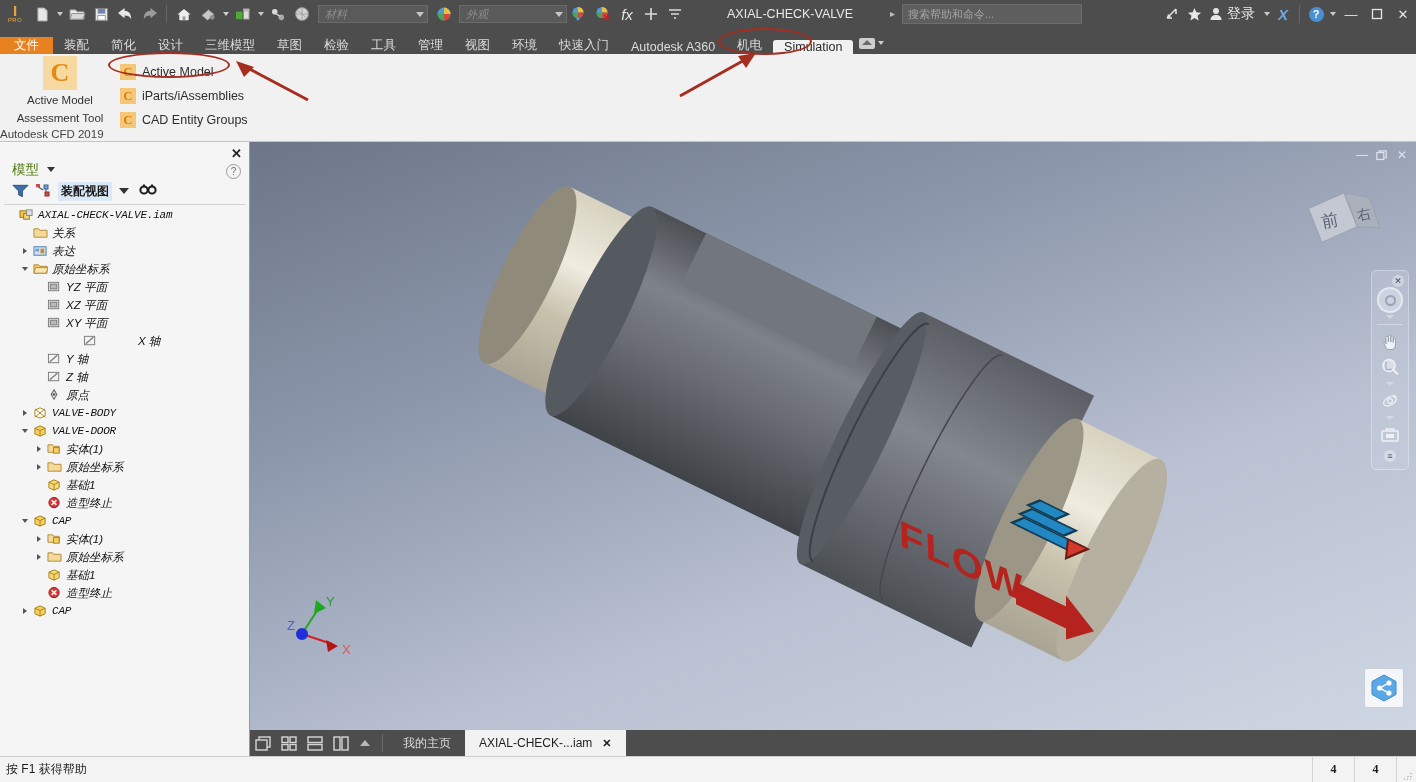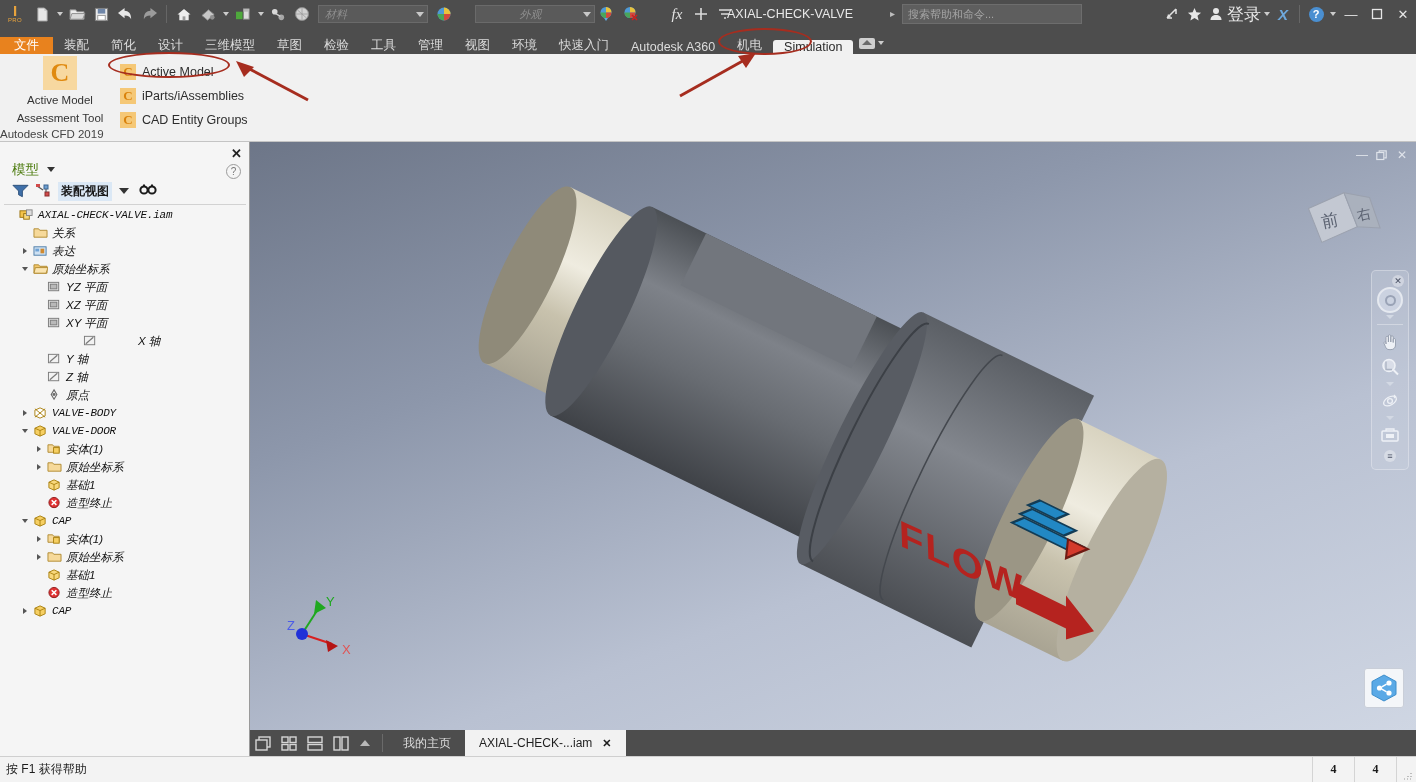--- a/index.html
+++ b/index.html
@@ -43,21 +43,21 @@
     color: #e8e8e8; font-size: 12.5px;
   }
   .title-arrow { position: absolute; left: 890px; top: 8px; color: #bdbdbd; font-size: 10px; }
   .search-box {
     position: absolute; left: 902px; top: 4px; width: 180px; height: 20px;
     background: #5e5e5e; border: 1px solid #6d6d6d; color: #a5a5a5;
     font-size: 11px; display: flex; align-items: center; padding-left: 5px;
   }
   .tb-right { position: absolute; right: 0; top: 0; height: 28px; display: flex; align-items: center; }
   .tb-right .ic { width: 22px; height: 28px; display: flex; align-items: center; justify-content: center; color: #e2e2e2; font-size: 13px; }
-  .login-txt { color: #eaeaea; font-size: 17px; margin-right: 0; }
+  .login-txt { color: #eaeaea; font-size: 14px; margin-right: 6px; }
   .winbtn { width: 26px; height: 28px; display: flex; align-items: center; justify-content: center; color: #e6e6e6; font-size: 13px; }
   .x-icon { color: #6ea8dc; font-weight: bold; font-size: 15px; font-style: italic; }
   .q-icon { width: 15px; height: 15px; border-radius: 50%; background: #4a8fd1; color: #fff; font-size: 11px; font-weight: bold; display:flex; align-items:center; justify-content:center; }
 
   
   .tabstrip {
     position: absolute; left: 0; top: 28px; width: 1416px; height: 26px;
     background: #4d4d4d; display: flex; align-items: flex-end;
   }
   .tab {
@@ -285,21 +285,21 @@
       <span class="cb-arrow"></span>
     </div>
     <div class="qat-ico" style="margin-left:4px;">
       <svg width="16" height="16" viewBox="0 0 16 16">
           <circle cx="8" cy="8" r="6.5" fill="#4e9ad6"></circle>
           <path d="M8 1.5A6.5 6.5 0 0 1 14.5 8H8z" fill="#e8c23c"></path>
           <path d="M14.5 8A6.5 6.5 0 0 1 8 14.5V8z" fill="#d24a3c"></path>
           <path d="M8 14.5A6.5 6.5 0 0 1 1.5 8H8z" fill="#4aa55a"></path>
         </svg>
     </div>
-    <div class="combo" style="width:120px; margin-left:19px;text-align:center;">
+    <div class="combo" style="width:108px; margin-left:3px;">
       <span class="cb-txt">外观</span>
       <span class="cb-arrow"></span>
     </div>
     <div class="qat-ico">
       <svg width="16" height="16" viewBox="0 0 16 16">
           <circle cx="7" cy="6.5" r="5.5" fill="#4e9ad6"></circle>
           <path d="M7 1a5.5 5.5 0 0 1 5.5 5.5H7z" fill="#e8c23c"></path>
           <path d="M12.5 6.5A5.5 5.5 0 0 1 7 12V6.5z" fill="#d24a3c"></path>
           <path d="M7 12A5.5 5.5 0 0 1 1.5 6.5H7z" fill="#4aa55a"></path>
           <path d="M5 12l4 0-2 3z" fill="#5fa8e0"></path>
@@ -307,21 +307,21 @@
     </div>
     <div class="qat-ico">
       <svg width="16" height="16" viewBox="0 0 16 16">
           <circle cx="7" cy="6.5" r="5.5" fill="#4e9ad6"></circle>
           <path d="M7 1a5.5 5.5 0 0 1 5.5 5.5H7z" fill="#e8c23c"></path>
           <path d="M12.5 6.5A5.5 5.5 0 0 1 7 12V6.5z" fill="#d24a3c"></path>
           <path d="M7 12A5.5 5.5 0 0 1 1.5 6.5H7z" fill="#4aa55a"></path>
           <path d="M9 9l5 5M14 9l-5 5" stroke="#cc2020" stroke-width="1.6"></path>
         </svg>
     </div>
-    <div class="qat-ico" style="font-style:italic;font-family:Liberation Serif, serif;font-size:15px;margin-left:22px;">
+    <div class="qat-ico" style="font-style:italic;font-family:Liberation Sans, sans-serif;font-size:15px;">
       <span>fx</span>
     </div>
     <div class="qat-ico">
       <svg width="14" height="14" viewBox="0 0 14 14">
           <path d="M7 1v12M1 7h12" stroke="#dcdcdc" stroke-width="1.6"></path>
         </svg>
     </div>
     <div class="qat-ico">
       <svg width="14" height="12" viewBox="0 0 14 12">
           <path d="M1 2h12M3 6h8M6 10h2" stroke="#dadada" stroke-width="1.4"></path>

